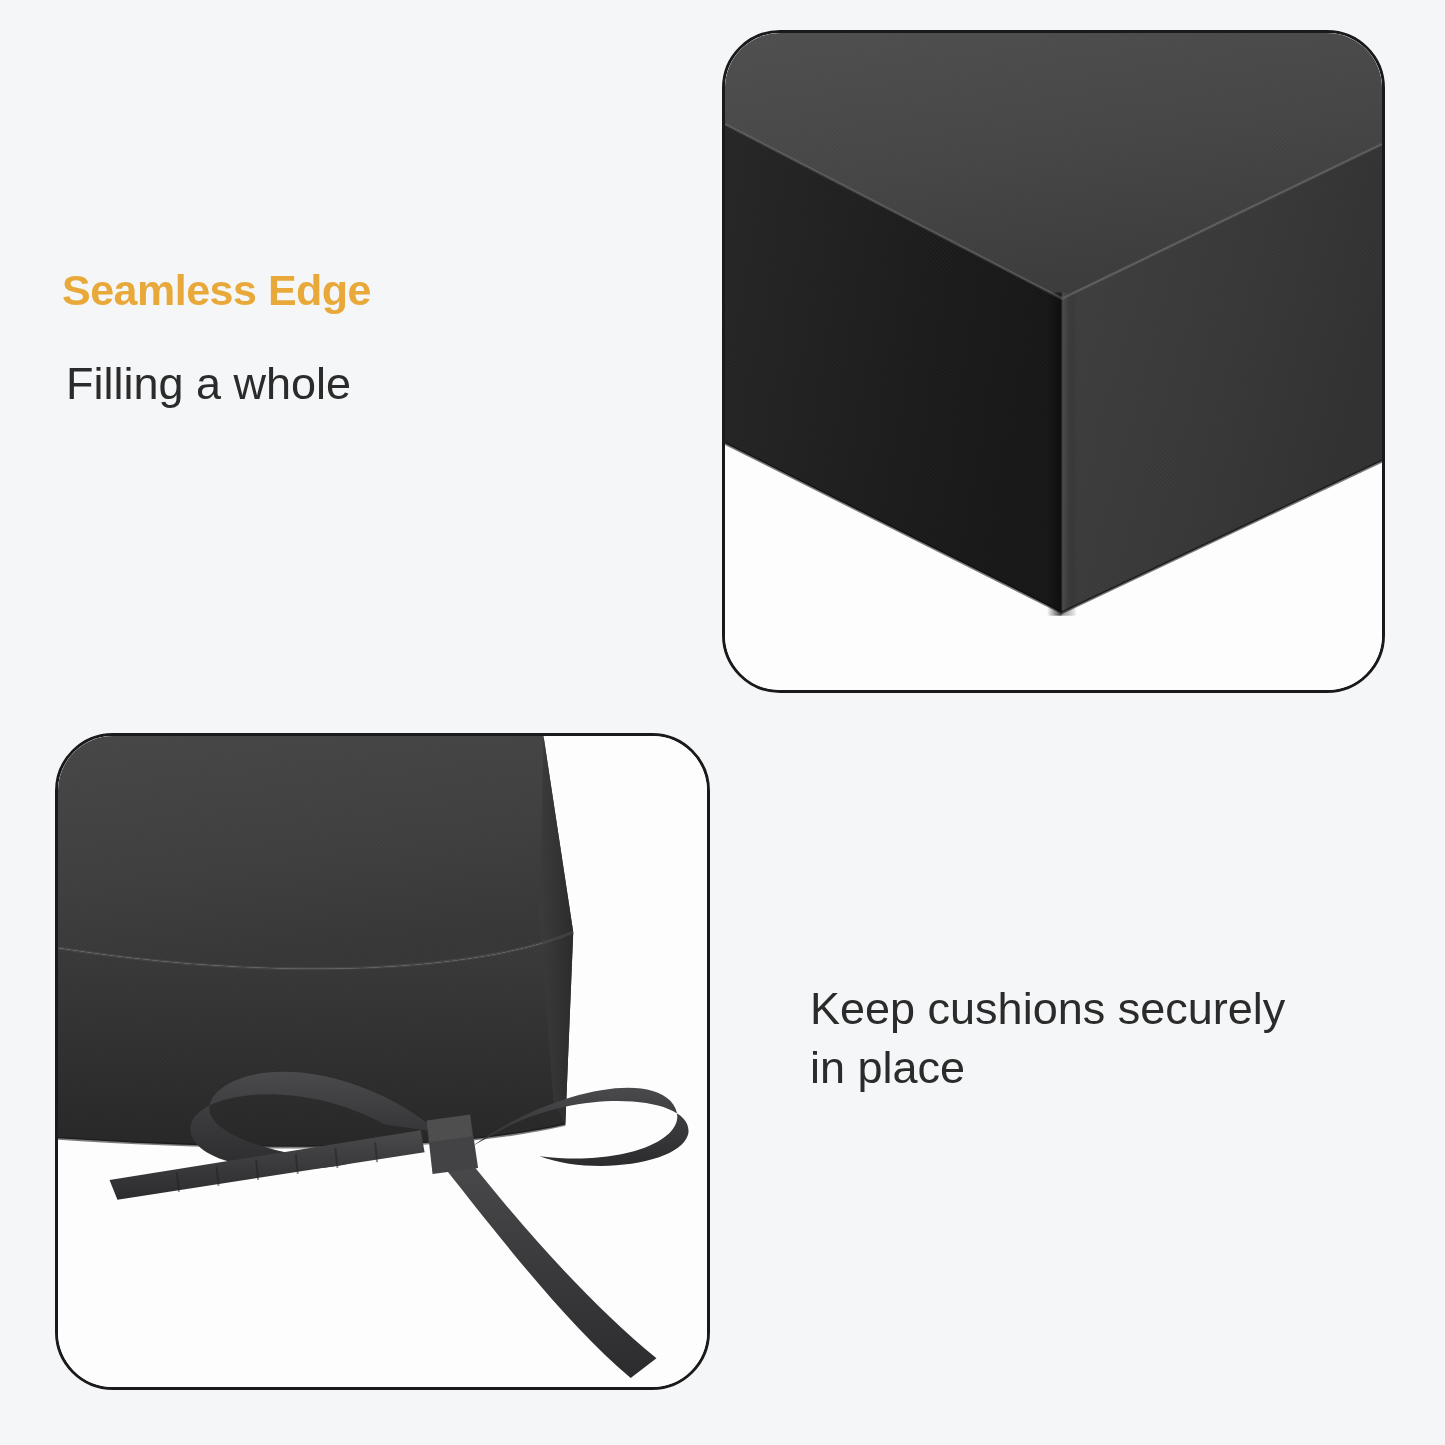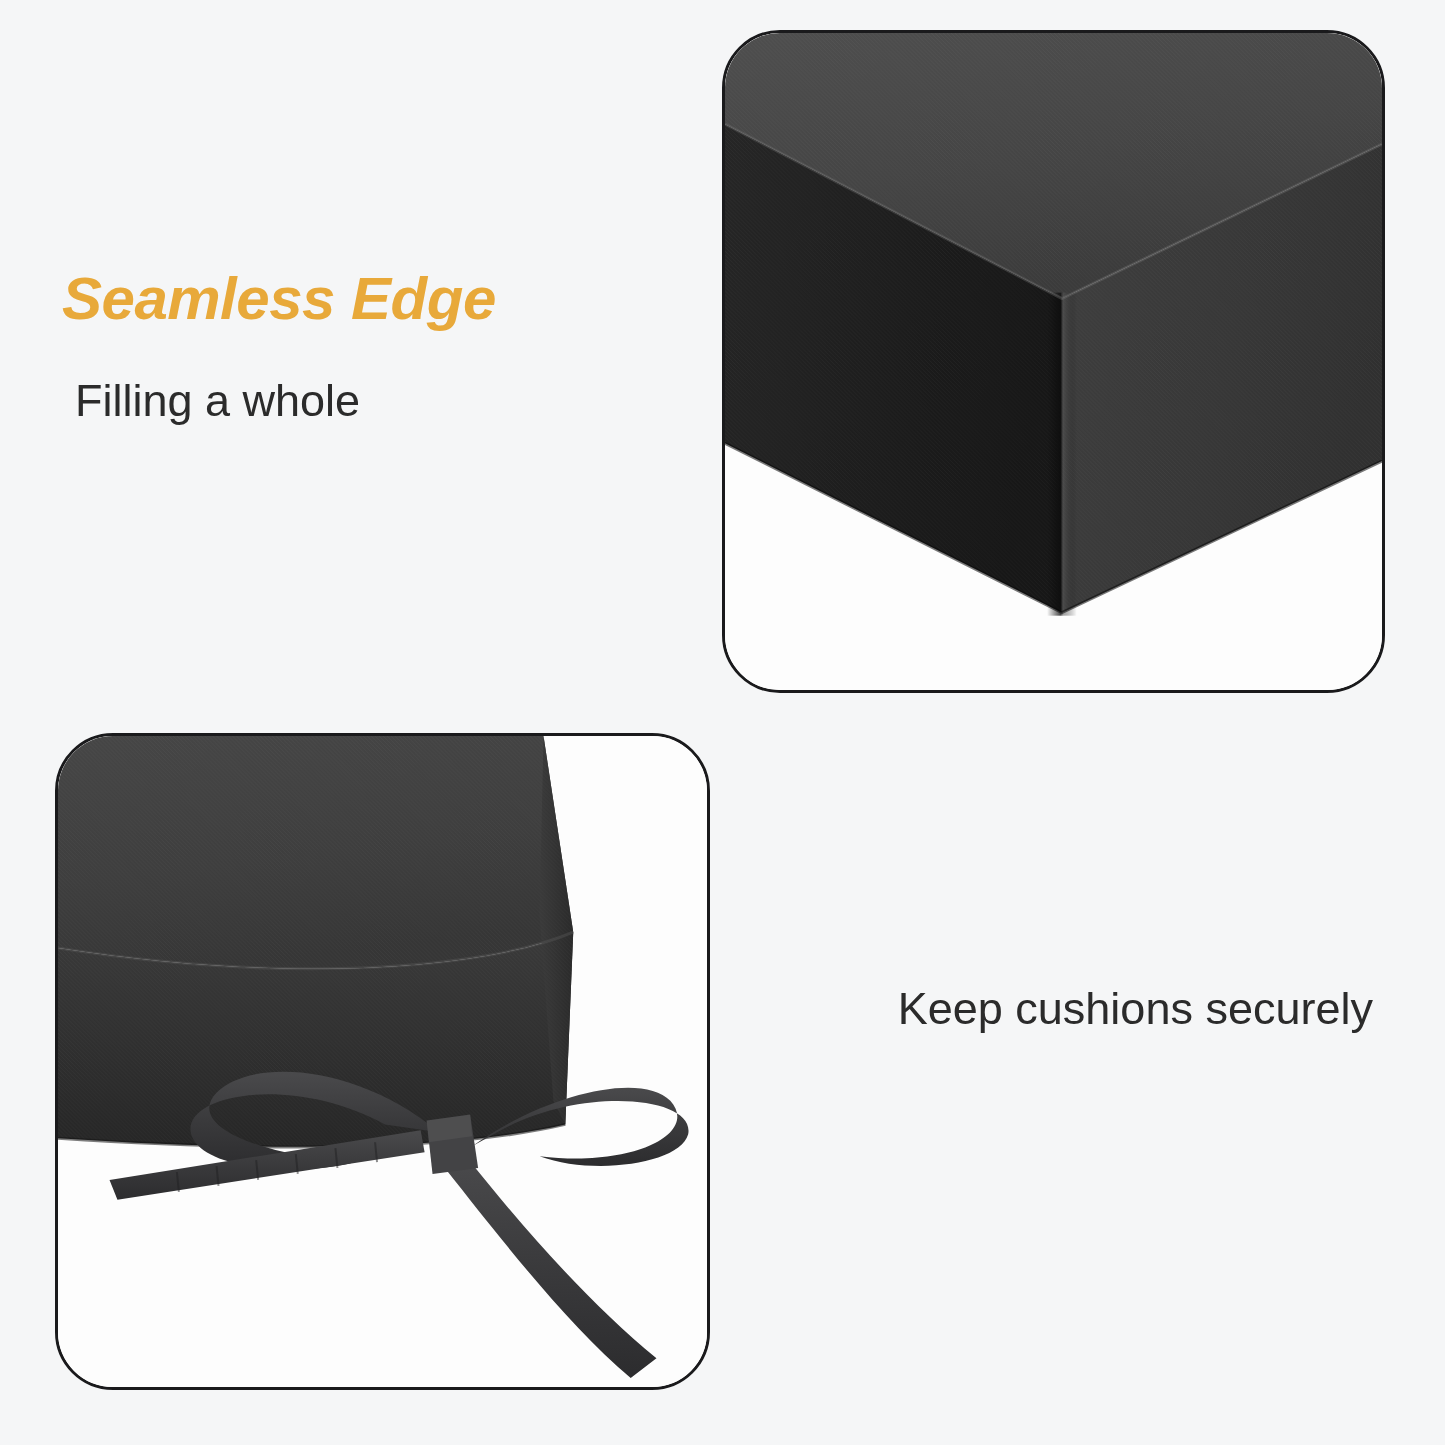--- a/index.html
+++ b/index.html
@@ -55,36 +55,35 @@
     width: 620px;
   }
   #text-straps {
     left: 806px;
     top: 940px;
     width: 580px;
   }
   .feature-title {
     margin: 0;
     color: #e8a93a;
-    font-size: 60px;
+    font-size: 43px;
     font-weight: bold;
     letter-spacing: -0.5px;
     line-height: 1.04;
     white-space: nowrap;
-    font-style: italic;
   }
   .feature-desc {
-    margin: 13px;
+    margin: 4px;
     color: #2b2b2b;
     font-size: 45px;
     font-weight: normal;
     line-height: 1.30;
   }
   #text-edge .feature-desc { margin-top: 42px; }
-  #text-straps .feature-desc { margin-top: 40px; text-align: right; }
+  #text-straps .feature-desc { margin-top: 40px; }
   .feature-desc .line { display: block; }
 </style>
 </head>
 <body>
 
 <div id="stage">
 
   <div class="panel" id="panel-edge">
     <svg viewBox="0 0 663 663" preserveAspectRatio="none">
       <defs>
@@ -214,16 +213,17 @@
   <div class="textblock" id="text-edge">
     <h2 class="feature-title">Seamless Edge</h2>
     <p class="feature-desc">
       <span class="line">Filling a whole</span>
     </p>
   </div>
 
   <div class="textblock" id="text-straps">
     <p class="feature-desc">
       <span class="line">Keep cushions securely</span>
+      <span class="line">in place</span>
     </p>
   </div>
 
 </div>
 
 </body></html>

